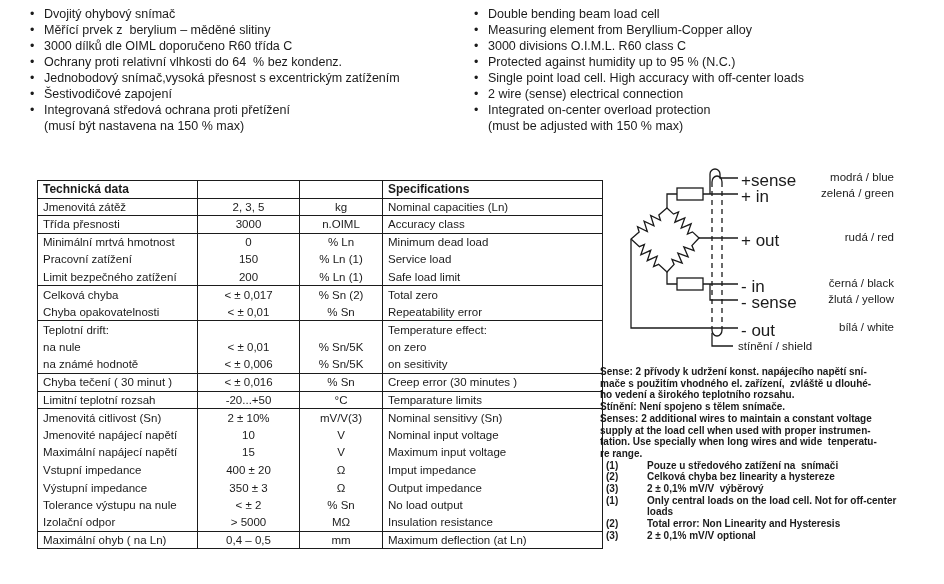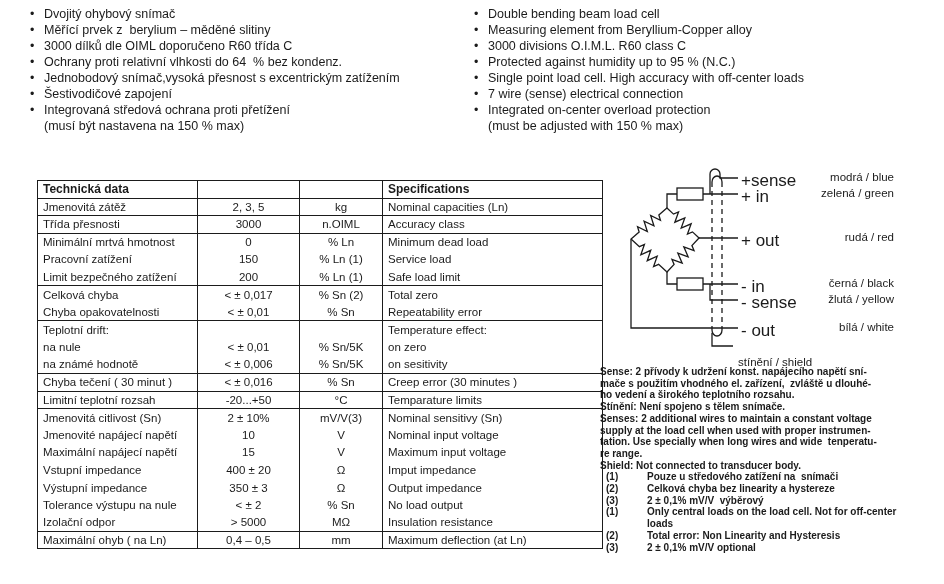--- a/index.html
+++ b/index.html
@@ -60,21 +60,21 @@
   <div class="b-item"><span class="b-dot">•</span><span>Integrovaná středová ochrana proti přetížení</span></div>
   <div class="b-cont">(musí být nastavena na 150 % max)</div>
 </div>
 
 <div class="bullets bullets-en">
   <div class="b-item"><span class="b-dot">•</span><span>Double bending beam load cell</span></div>
   <div class="b-item"><span class="b-dot">•</span><span>Measuring element from Beryllium-Copper alloy</span></div>
   <div class="b-item"><span class="b-dot">•</span><span>3000 divisions O.I.M.L. R60 class C</span></div>
   <div class="b-item"><span class="b-dot">•</span><span>Protected against humidity up to 95 % (N.C.)</span></div>
   <div class="b-item"><span class="b-dot">•</span><span>Single point load cell. High accuracy with off-center loads</span></div>
-  <div class="b-item"><span class="b-dot">•</span><span>7 wire (sense) electrical connection</span></div>
+  <div class="b-item"><span class="b-dot">•</span><span>2 wire (sense) electrical connection</span></div>
   <div class="b-item"><span class="b-dot">•</span><span>Integrated on-center overload protection</span></div>
   <div class="b-cont">(must be adjusted with 150 % max)</div>
 </div>
 
 <table class="spec">
   <colgroup>
       <col style="width:160px">
       <col style="width:102px">
       <col style="width:83px">
       <col style="width:220px">
@@ -231,39 +231,38 @@
     <path d="M112 22 A5 6 0 0 1 122 22"></path>
     <path d="M112 170 A5 6 0 0 0 122 170"></path>
     <path d="M112 173 V186 H133"></path>
   </svg>
   <div class="sig" style="top:11px">+sense</div>
   <div class="sig" style="top:27px">+ in</div>
   <div class="sig" style="top:71px">+ out</div>
   <div class="sig" style="top:117px">- in</div>
   <div class="sig" style="top:133px">- sense</div>
   <div class="sig" style="top:161px">- out</div>
-  <div class="shield" style="top:196px">stínění / shield</div>
+  <div class="shield" style="top:180px">stínění / shield</div>
   <div class="clr" style="top:11px">modrá / blue</div>
   <div class="clr" style="top:27px">zelená / green</div>
   <div class="clr" style="top:71px">rudá / red</div>
   <div class="clr" style="top:117px">černá / black</div>
   <div class="clr" style="top:133px">žlutá / yellow</div>
   <div class="clr" style="top:161px">bílá / white</div>
 </div>
 
 <div class="notes">
   <div class="sline">Sense: 2 přívody k udržení konst. napájecího napětí sní-</div>
   <div class="sline">mače s použitím vhodného el. zařízení,  zvláště u dlouhé-</div>
   <div class="sline">ho vedení a širokého teplotního rozsahu.</div>
   <div class="sline">Stínění: Není spojeno s tělem snímače.</div>
   <div class="sline">Senses: 2 additional wires to maintain a constant voltage</div>
   <div class="sline">supply at the load cell when used with proper instrumen-</div>
   <div class="sline">tation. Use specially when long wires and wide  tenperatu-</div>
   <div class="sline">re range.</div>
-  <div class="sline">Shield: Not connected to transducer body.</div>
   <div class="note">
       <span class="nn">(1)</span>
       <span class="nt">Pouze u středového zatížení na  snímači</span>
     </div>
   <div class="note">
       <span class="nn">(2)</span>
       <span class="nt">Celková chyba bez linearity a hystereze</span>
     </div>
   <div class="note">
       <span class="nn">(3)</span>

